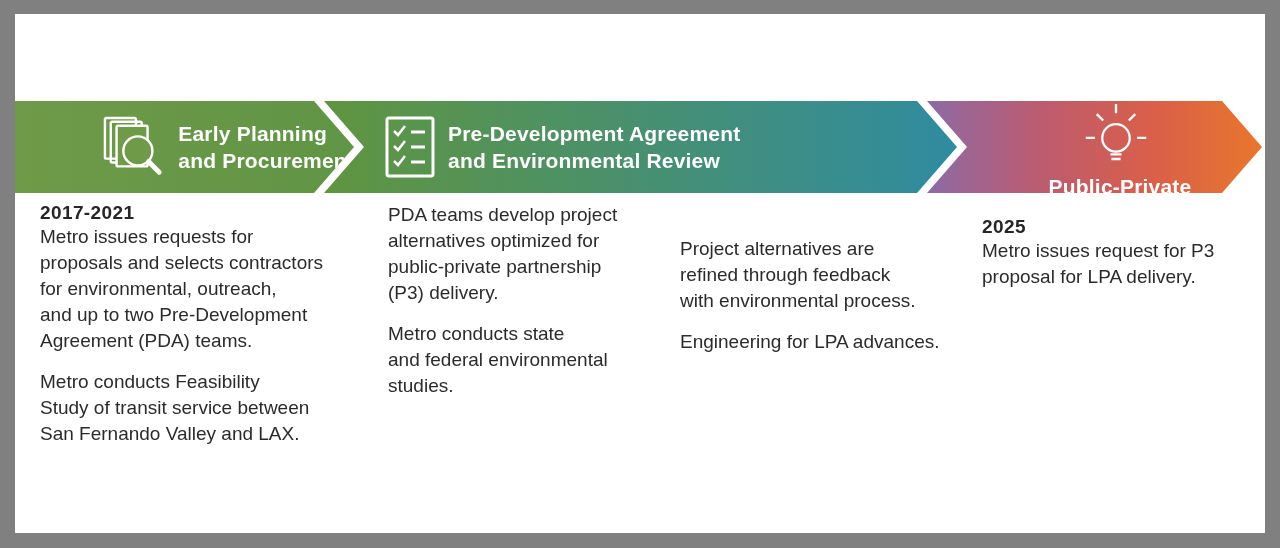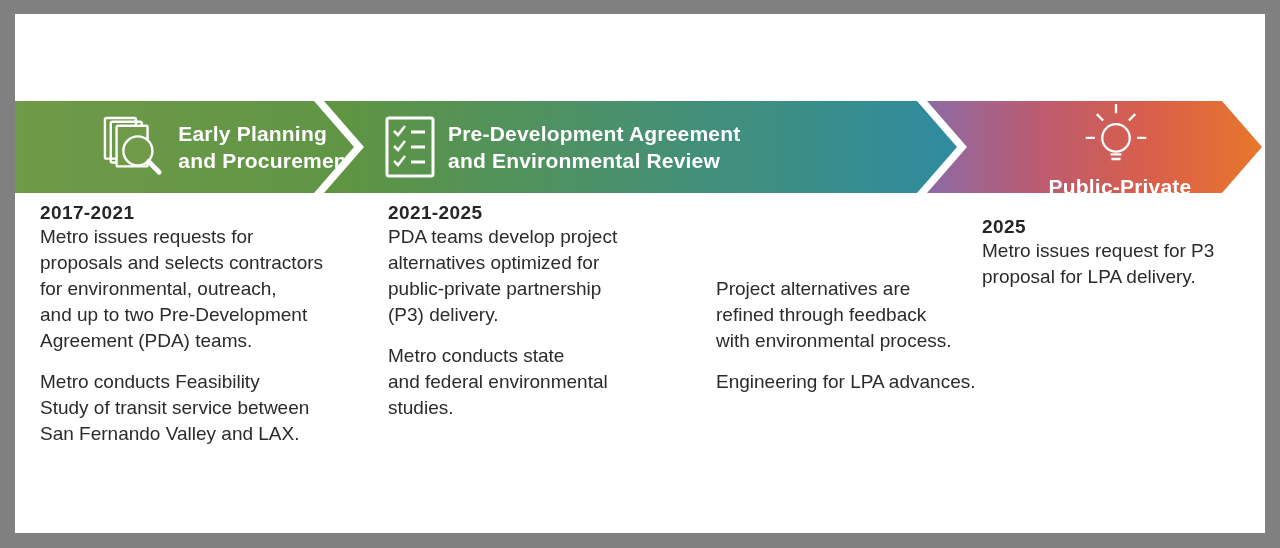--- a/index.html
+++ b/index.html
@@ -57,21 +57,21 @@
     letter-spacing: 0.2px;
   }
 
   
   .col {
     position: absolute;
     color: #2b2b2b;
   }
   .col1 { left: 40px;  top: 202px; width: 320px; }
   .col2 { left: 388px; top: 202px; width: 280px; }
-  .col3 { left: 716px; top: 236px; width: 290px; margin-top: 40px; }
+  .col3 { left: 680px; top: 236px; width: 290px; }
   .col4 { left: 982px; top: 216px; width: 290px; }
 
   .year {
     font-size: 19px;
     font-weight: bold;
     letter-spacing: 0.4px;
     color: #262626;
   }
   .col p {
     font-size: 19px;
@@ -135,21 +135,20 @@
 proposals and selects contractors
 for environmental, outreach,
 and up to two Pre-Development
 Agreement (PDA) teams.</p>
     <p>Metro conducts Feasibility
 Study of transit service between
 San Fernando Valley and LAX.</p>
   </div>
 
   <div class="col col2">
-    <div class="year">2021-2025</div>
     <p>PDA teams develop project
 alternatives optimized for
 public-private partnership
 (P3) delivery.</p>
     <p>Metro conducts state
 and federal environmental
 studies.</p>
   </div>
 
   <div class="col col3">

